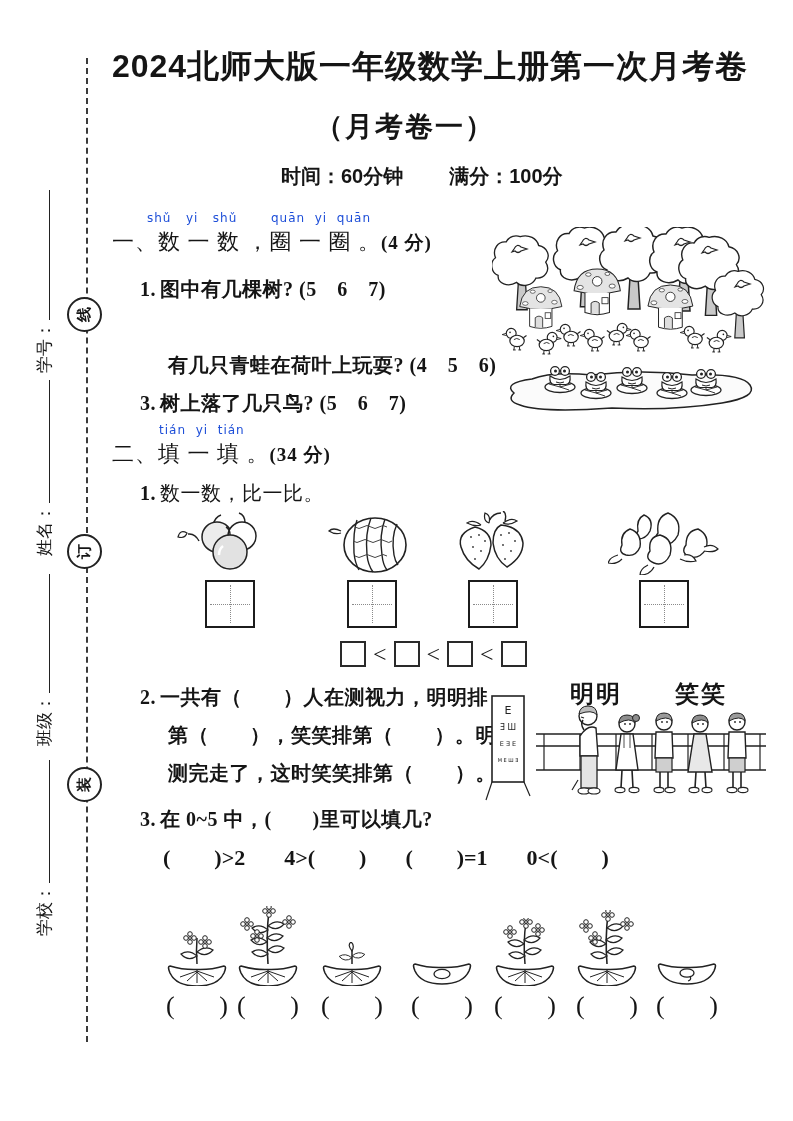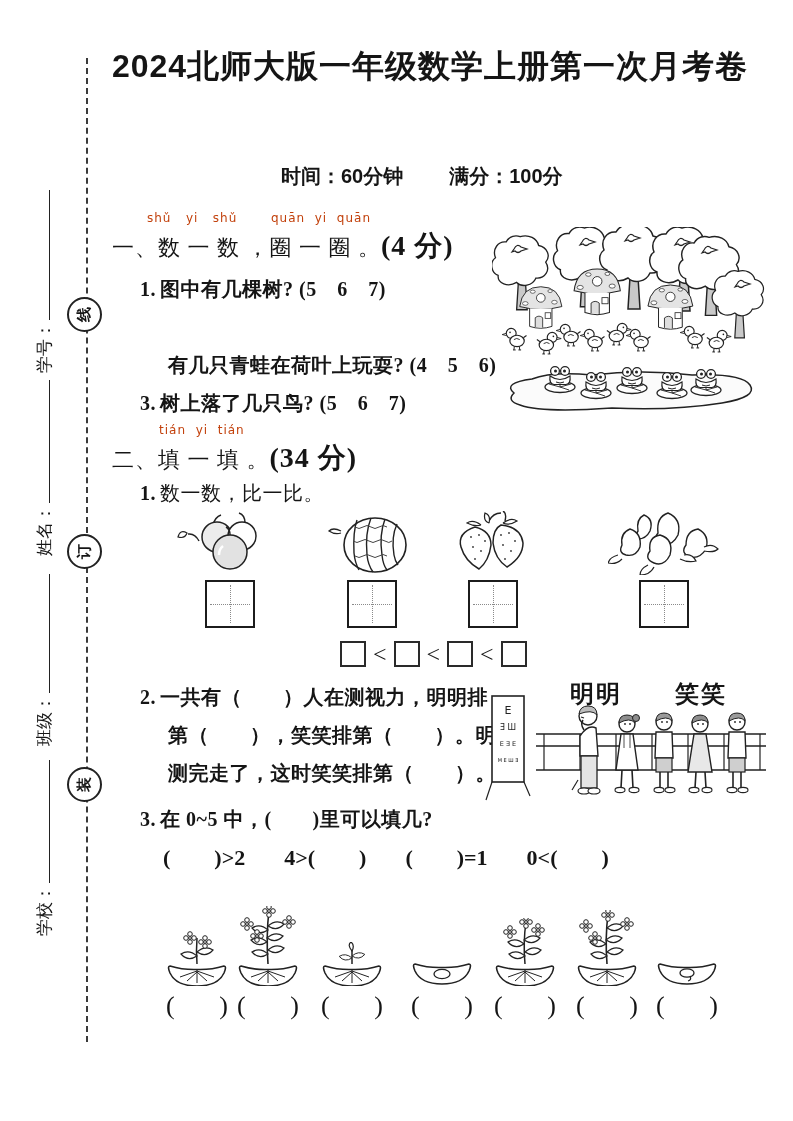--- a/index.html
+++ b/index.html
@@ -20,23 +20,23 @@
   .bindline{left:86px;top:58px;height:984px;width:0;border-left:2px dashed #3a3a3a;}
   .bcirc{left:67px;width:31px;height:31px;border:2px solid #222;border-radius:50%;
          background:#fff;display:flex;align-items:center;justify-content:center;z-index:2;}
   .bcirc span{transform:rotate(-90deg);font-size:15px;font-weight:600;}
   .mfield{left:31px;height:22px;transform:rotate(-90deg);transform-origin:0 0;
           display:flex;align-items:flex-end;font-size:17px;}
   .mfield .lbl{white-space:nowrap;line-height:1;}
   .mfield .line{flex:1;border-bottom:1.5px solid #222;margin:0 0 3px 2px;}
 
   
-  .pinyin{font:12px/1 "DejaVu Sans",sans-serif;color:#c2410c;letter-spacing:1px;}
+  .pinyin{font:12px/1 "DejaVu Sans",sans-serif;color:#1d4ed8;letter-spacing:1px;}
   .sec-title{font-size:22px;letter-spacing:1px;}
-  .sec-title b{font-size:28px;}
+  .sec-title b{font-size:19px;}
   .q{font-size:20px;letter-spacing:0.5px;}
   .q .no{font-weight:700;margin-right:4px;}
 
   
   .fruitcol{display:flex;flex-direction:column;align-items:center;}
   .tzg{position:relative;width:46px;height:44px;border:2.5px solid #1c1c1c;background:#fff;margin-top:5px;}
   .tzg::before{content:"";position:absolute;left:50%;top:3px;bottom:3px;border-left:1.5px dotted #8a8a8a;}
   .tzg::after{content:"";position:absolute;top:50%;left:3px;right:3px;border-top:1.5px dotted #8a8a8a;}
 
   .cmprow{display:flex;align-items:center;gap:5px;}
@@ -143,20 +143,21 @@
   <div class="abs mfield" style="top:746px;width:172px;">
     <span class="lbl">班级：</span>
     <span class="line"></span>
   </div>
   <div class="abs mfield" style="top:936px;width:176px;">
     <span class="lbl">学校：</span>
     <span class="line"></span>
   </div>
 
   <div class="abs title">2024北师大版一年级数学上册第一次月考卷</div>
+  <div class="abs subtitle">（月考卷一）</div>
   <div class="abs meta">
     <span>时间：60分钟</span>
     <span>满分：100分</span>
   </div>
 
   <div class="abs pinyin pre" style="left:147px;top:212px;">shǔ   yi   shǔ       quān  yi  quān</div>
   <div class="abs sec-title" style="left:112px;top:227px;">
     <span>一、数 一 数 ，圈 一 圈 。</span><b>(4 分)</b>
   </div>
 

